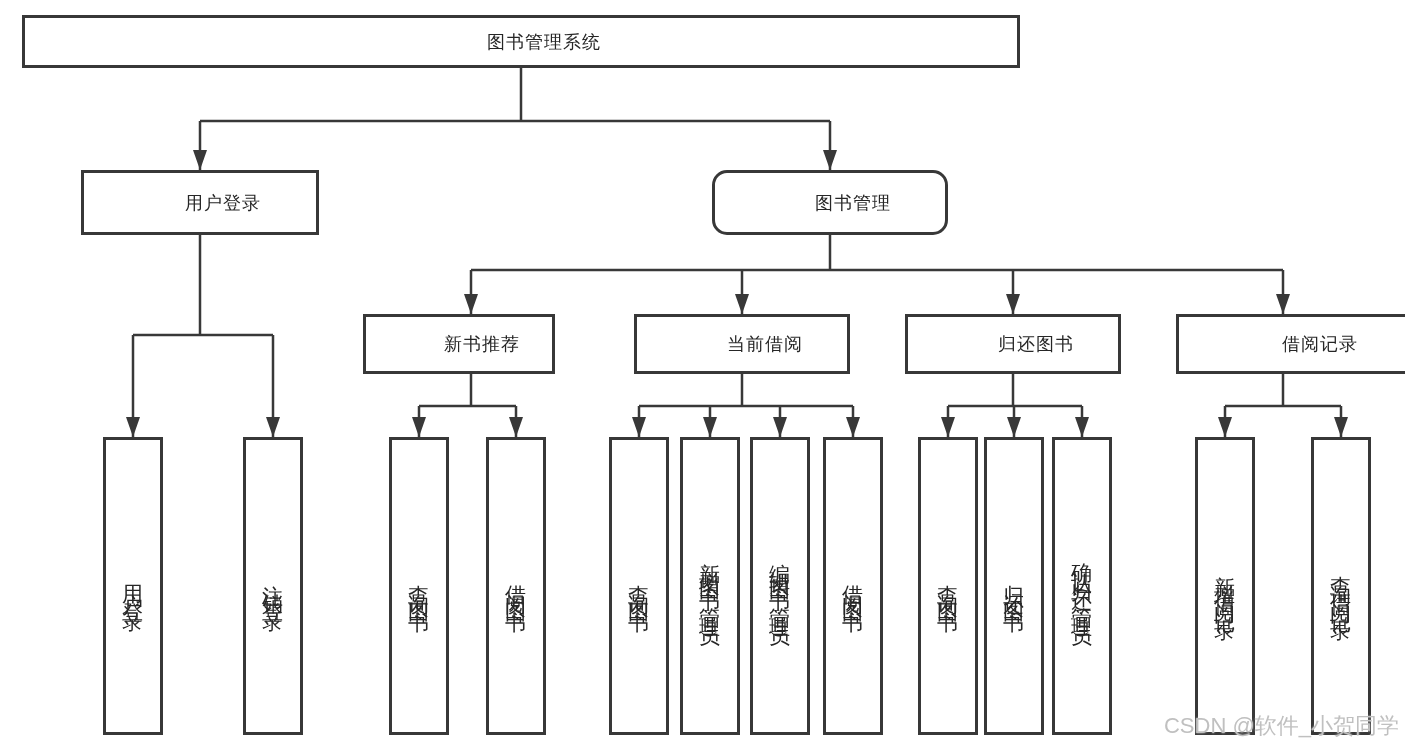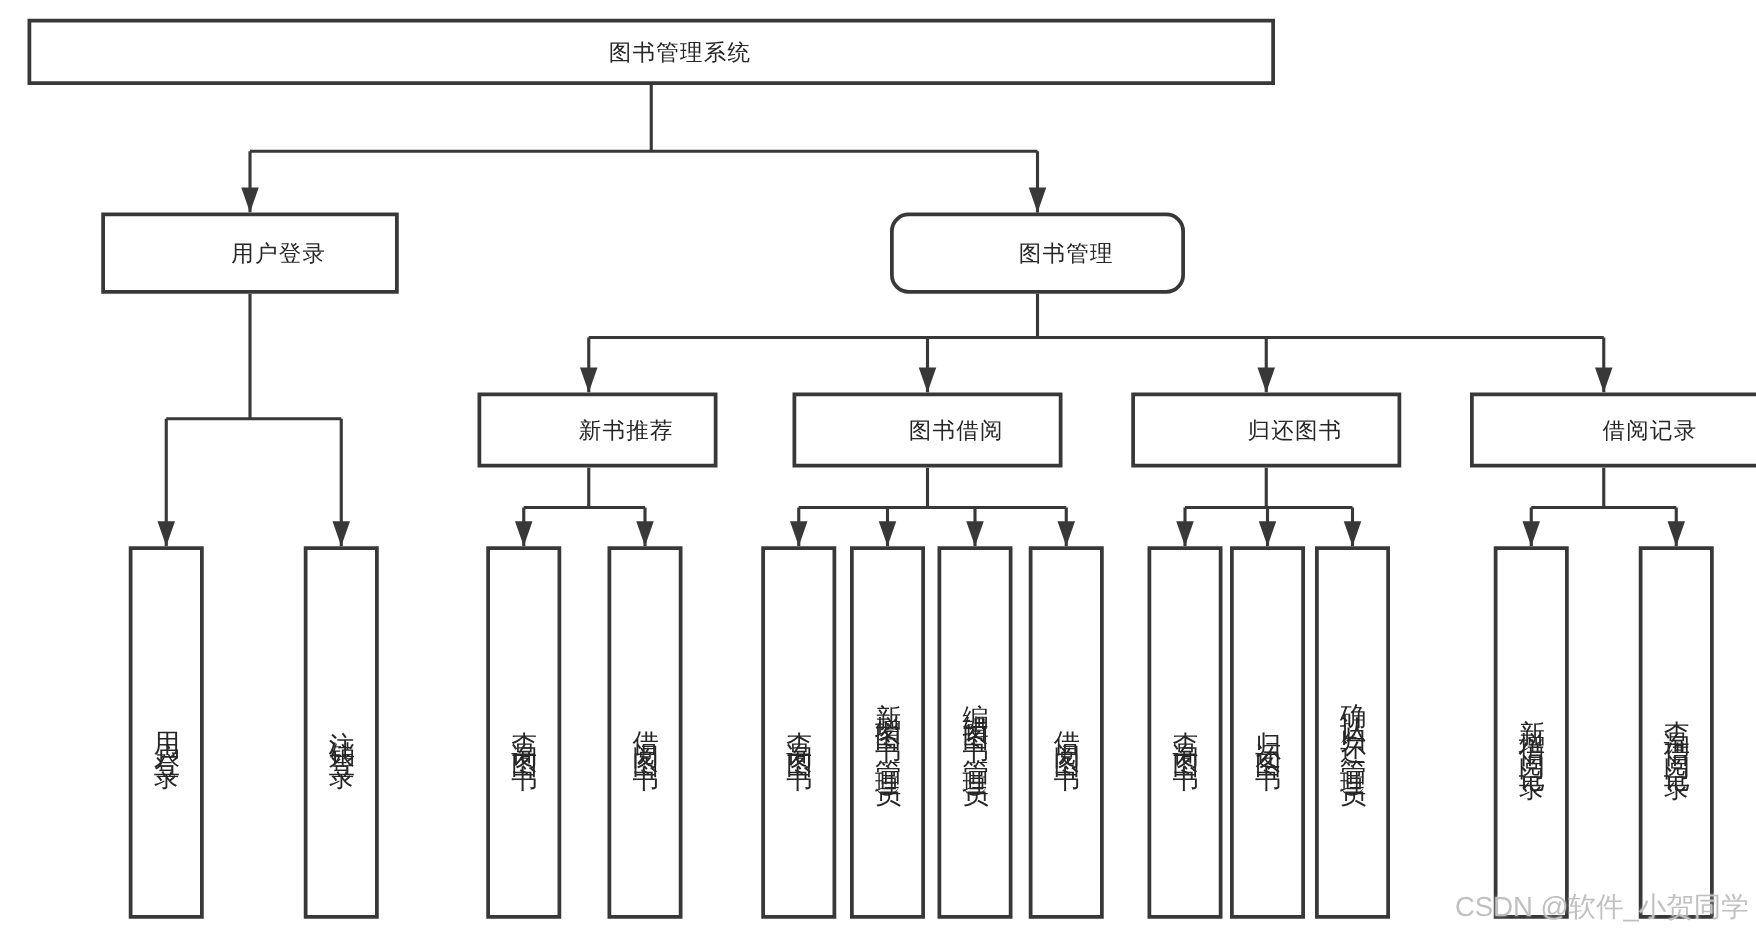--- a/index.html
+++ b/index.html
@@ -118,25 +118,25 @@
     <span>图书管理系统</span>
   </div>
 
   <div class="node" style="left:81px; top:170px; width:238px; height:65px;">
     <span>用户登录</span>
   </div>
   <div class="node" style="left:712px; top:170px; width:236px; height:65px;border-radius:15px;">
     <span>图书管理</span>
   </div>
 
-  <div class="node" style="left:363px; top:314px; width:192px; height:60px;margin-left:19px;">
+  <div class="node" style="left:363px; top:314px; width:192px; height:60px;">
     <span>新书推荐</span>
   </div>
   <div class="node" style="left:634px; top:314px; width:216px; height:60px;">
-    <span>图书借阅</span>
+    <span>当前借阅</span>
   </div>
   <div class="node" style="left:905px; top:314px; width:216px; height:60px;">
     <span>归还图书</span>
   </div>
   <div class="node" style="left:1176px; top:314px; width:242px; height:60px;">
     <span>借阅记录</span>
   </div>
 
   <div class="leaf" style="left:103px; top:437px;">
     <span class="v">用户登录</span>

